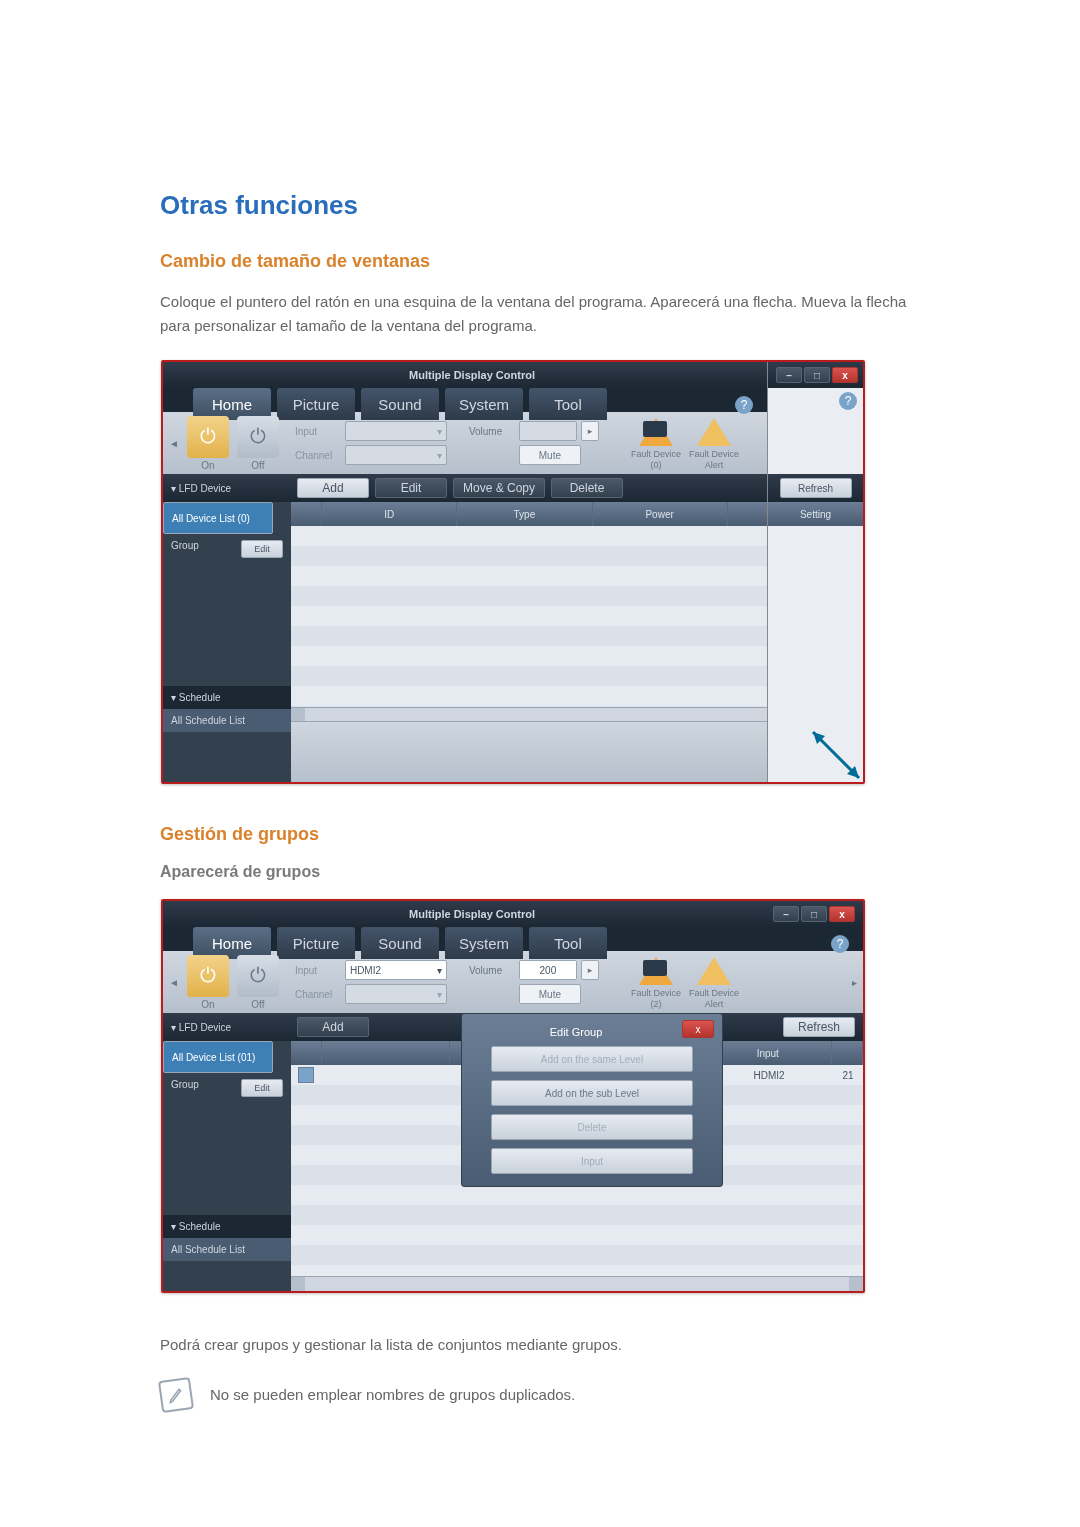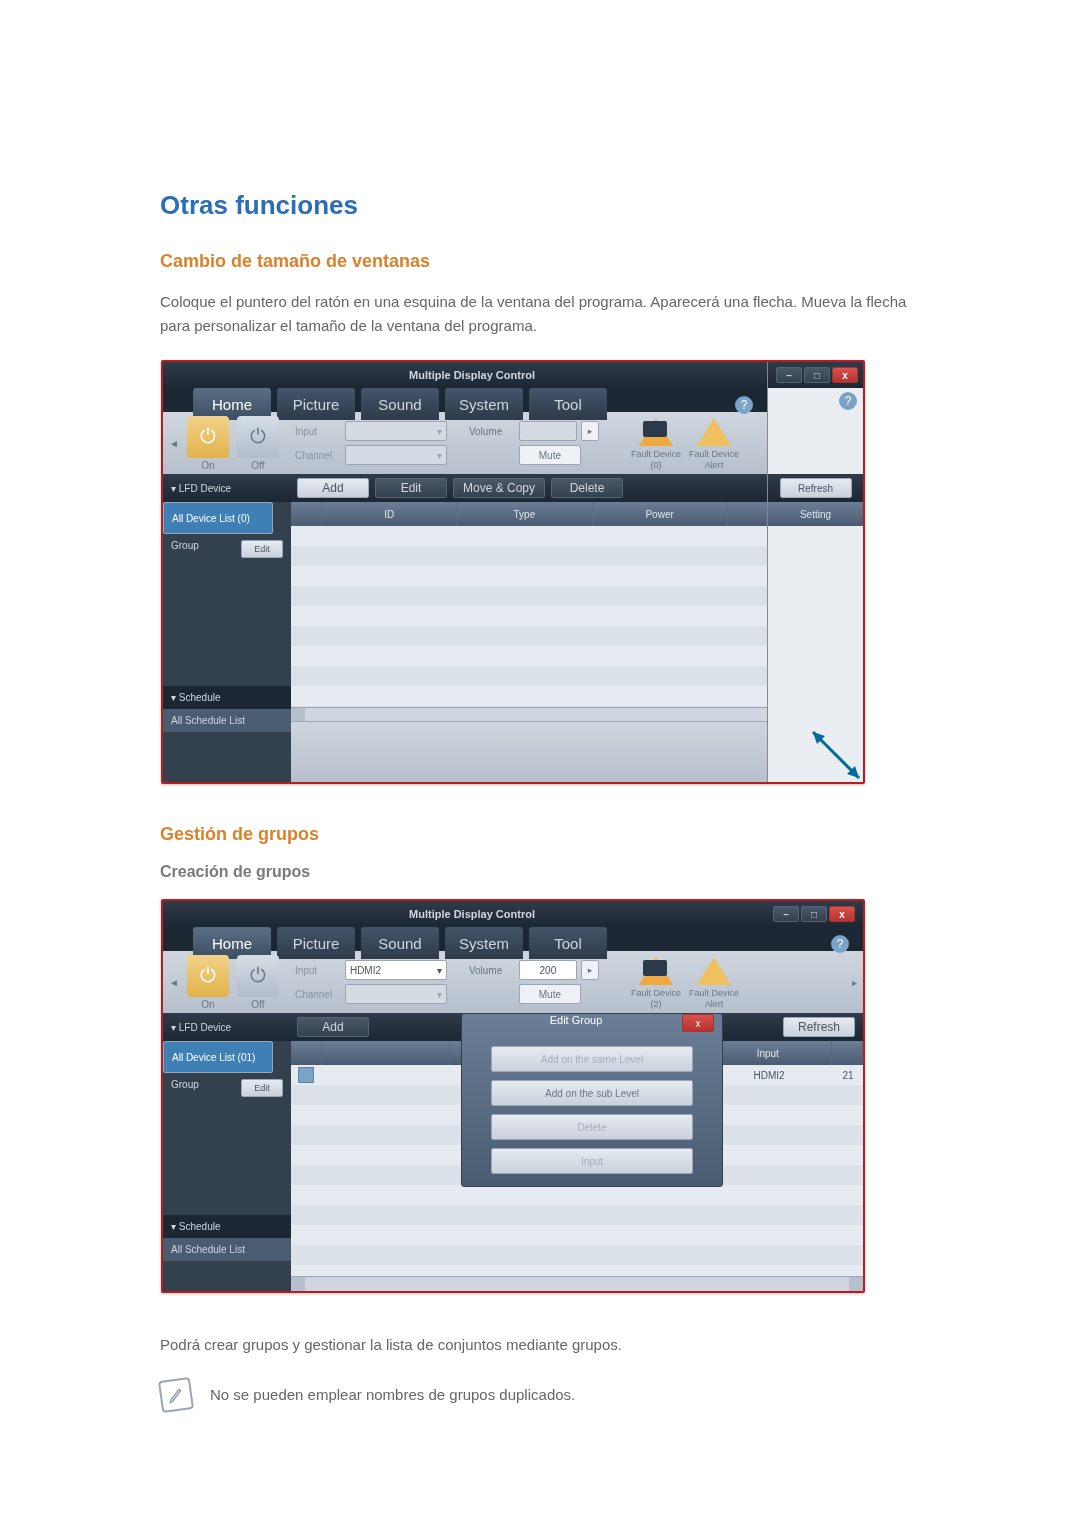--- a/index.html
+++ b/index.html
@@ -62,21 +62,21 @@
   .footerstrip{position:absolute;left:0;right:0;bottom:0;height:60px;background:linear-gradient(#cfd6df,#b6c0cc);border-top:1px solid #9aa6b3}
   .scrollh{position:absolute;left:0;right:0;bottom:60px;height:14px;background:#cfd6df;border-top:1px solid #9aa6b3}
   .scrollh:before,.scrollh:after{content:'';position:absolute;top:0;width:14px;height:14px;background:#b6c0cc}
   .scrollh:before{left:0}
   .scrollh:after{right:0}
   .resizeArrow{position:absolute;right:-6px;bottom:-6px;width:60px;height:60px;pointer-events:none}
   .resizeArrow svg{width:100%;height:100%}
 
   
   .popup{position:absolute;top:0;left:170px;width:260px;background:linear-gradient(#6b7e95,#4a5c72);border:1px solid #33414f;border-radius:3px;padding-bottom:12px}
-  .popup .phdr{height:24px;display:flex;align-items:flex-start;justify-content:space-between;padding:0 8px;color:#fff;font-size:11px}
+  .popup .phdr{height:24px;display:flex;align-items:flex-end;justify-content:space-between;padding:0 8px;color:#fff;font-size:11px}
   .popup .phdr .close{width:30px;height:16px;background:linear-gradient(#d9534f,#b5332e);border:1px solid #a83530;color:#fff;font-size:10px;display:flex;align-items:center;justify-content:center;border-radius:2px}
   .popup .pbtn{margin:8px auto 0 auto;width:200px;height:24px;background:linear-gradient(#e6ebf1,#c9d1db);border:1px solid #9aa6b3;border-radius:2px;font-size:10px;color:#6a7786;display:flex;align-items:center;justify-content:center}
   .popup .pbtn.dim{color:#a3aebb}
   .datarow{position:absolute;top:24px;left:0;right:0;height:20px;display:flex;font-size:10px;color:#4a5563;align-items:center}
   .datarow>div{flex:1;text-align:center}
   .datarow .chk{width:14px;height:14px;border:1px solid #6b7e95;background:#7aa3c9;margin:0 auto}
   .powerdot{width:12px;height:12px;border-radius:50%;background:#6fbf4a;margin:0 auto}
 
   
   .noterow{display:flex;align-items:flex-start;gap:18px;margin-top:22px}
@@ -229,21 +229,21 @@
     <div class="resizeArrow">
       <svg viewBox="0 0 60 60">
           <line x1="4" y1="4" x2="50" y2="50" stroke="#006b97" stroke-width="3"></line>
           <polygon points="50,50 38,46 46,38" fill="#006b97"></polygon>
           <polygon points="4,4 16,8 8,16" fill="#006b97"></polygon>
         </svg>
     </div>
   </div>
 
   <h2 class="orange">Gestión de grupos</h2>
-  <h3 class="grey">Creación de grupos</h3>
+  <h3 class="grey">Aparecerá de grupos</h3>
 
   <div class="shot shot2">
     <div class="titlebar">
       <span style="flex:1;text-align:center">Multiple Display Control</span>
       <div class="winbtns">
         <span>–</span>
         <span>□</span>
         <span class="close">x</span>
       </div>
     </div>

